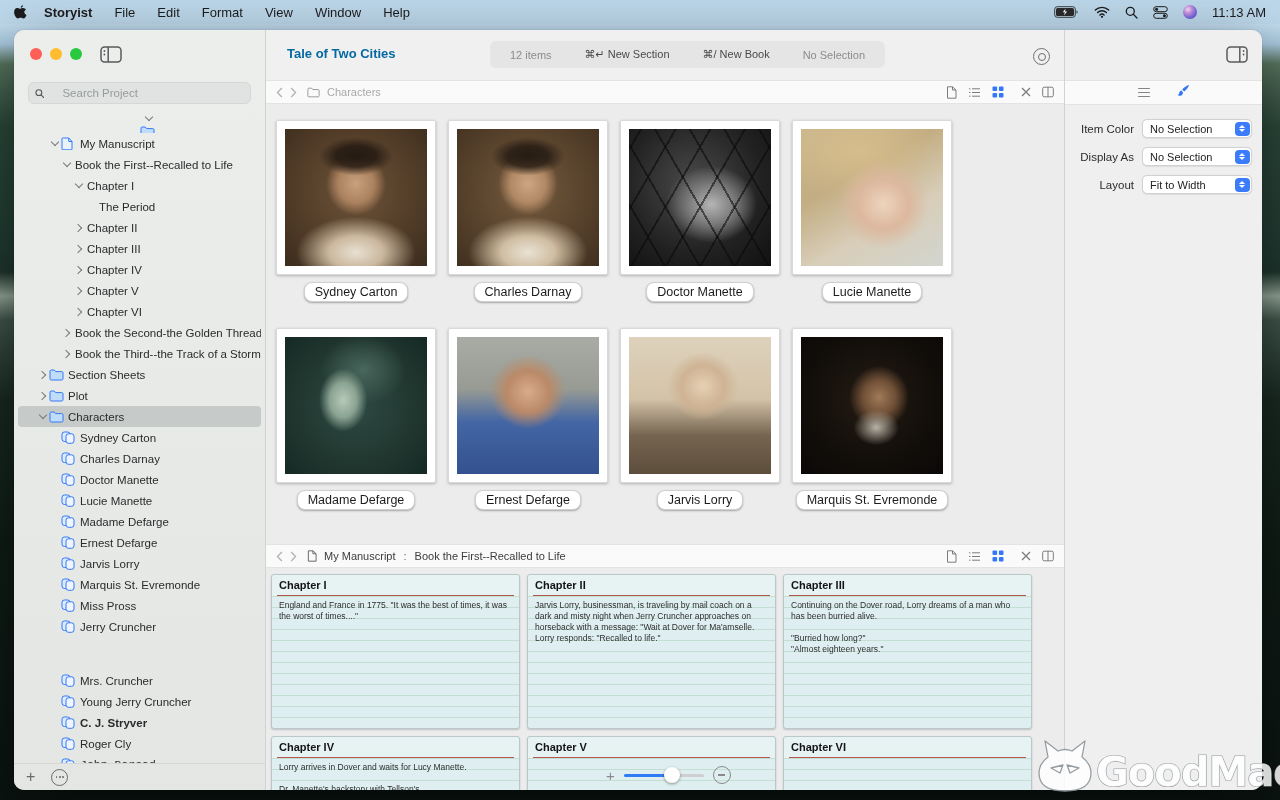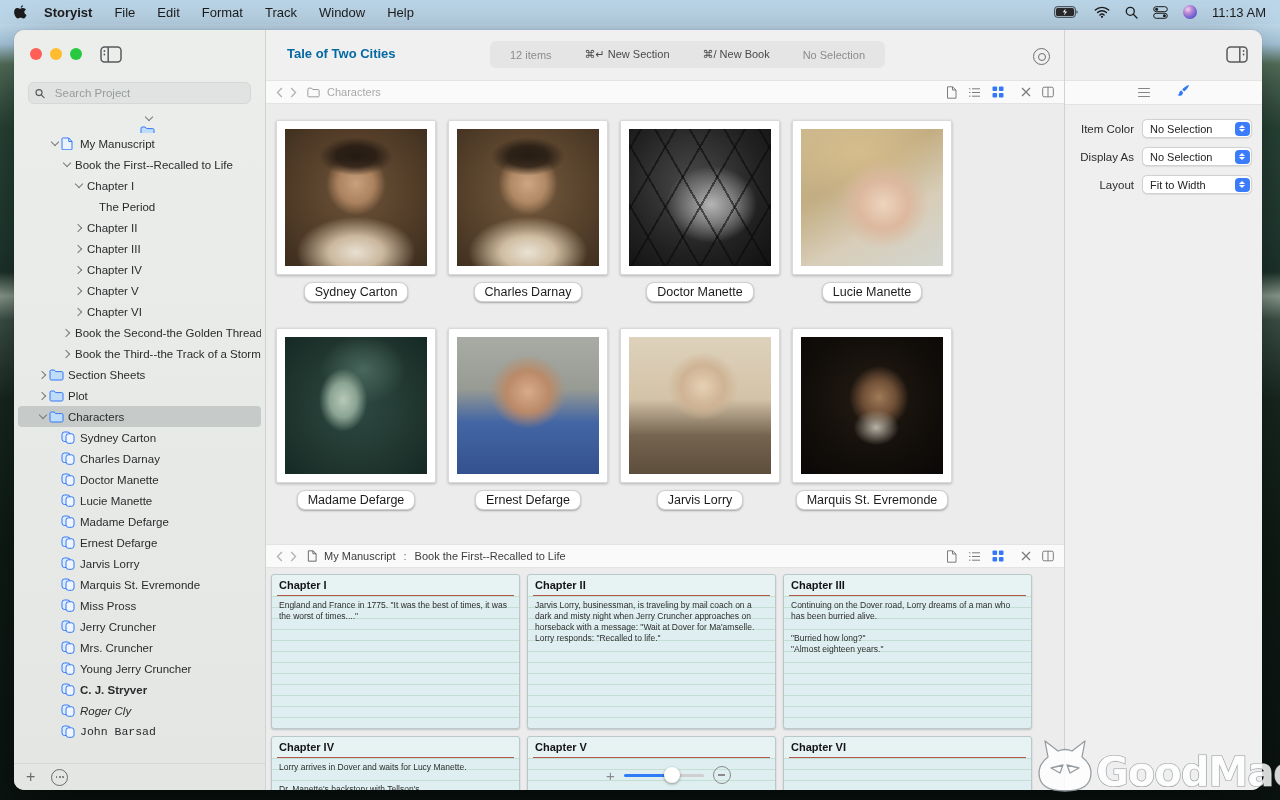--- a/index.html
+++ b/index.html
@@ -23,21 +23,21 @@
   .window{position:absolute;left:14px;top:30px;width:1248px;height:760px;border-radius:10px;
     overflow:hidden;display:flex;background:#ececec;box-shadow:0 22px 60px rgba(0,0,0,.55),0 0 1px rgba(0,0,0,.4);}
 
   
   .sidebar{width:251px;flex:none;position:relative;background:linear-gradient(180deg,#ebeeeb 0%,#e3e6e3 100%);
     border-right:1px solid #d2d2d2;}
   .traffic{position:absolute;left:16px;top:18px;display:flex;gap:8px;}
   .tl{width:12px;height:12px;border-radius:50%;}
   .sb-toggle{position:absolute;left:86px;top:16px;}
   .searchfield{position:absolute;left:14px;top:52px;right:14px;height:20px;border-radius:6px;
-    background:#e0e3e1;border:1px solid #d4d7d5;display:flex;align-items:center;padding:0 6px;gap:8px;}
+    background:#e0e3e1;border:1px solid #d4d7d5;display:flex;align-items:center;padding:0 6px;gap:16px;}
   .searchfield input{border:none;background:transparent;outline:none;font-size:11.5px;width:100%;
     font-family:inherit;color:#333;}
   .searchfield input::placeholder{color:#979c98;}
   .tree{position:absolute;left:0;top:82px;right:0;bottom:26px;overflow:hidden;}
   .trow{height:21px;display:flex;align-items:center;margin:0 4px;border-radius:4px;
     font-size:11.5px;color:#2b2b2d;white-space:nowrap;overflow:hidden;}
   .trow.selected{background:#c6cac9;}
   .disc{width:13px;height:13px;flex:none;position:relative;}
   .disc.closed:before,.disc.open:before{content:"";position:absolute;width:5px;height:5px;
     border-right:1.4px solid #78787d;border-bottom:1.4px solid #78787d;}
@@ -145,21 +145,21 @@
 
 <div class="desktop">
 
   <div class="menubar">
     <span class="mb-apple">
       <svg width="13" height="15" viewBox="0 0 14 16">
           <path fill="#1c1c1e" d="M11.5 8.4c0-1.5.7-2.6 2.1-3.4-.8-1.2-2-1.8-3.6-1.9-1.5-.1-3.1.9-3.7.9-.6 0-2.1-.85-3.2-.85C1 3.2-.4 5.1-.4 8.2c0 .9.2 1.9.5 2.9.5 1.3 2.1 4.5 3.8 4.4 1.1 0 1.9-.77 3.3-.77 1.4 0 2.1.77 3.3.77 1.7 0 3.2-2.9 3.6-4.2-2.2-1-2.6-3-2.6-2.9zM9.4 1.7C10.1.9 10 .1 10 0 9.3 0 8.5.5 8.1 1c-.5.55-.8 1.2-.7 1.9.7.06 1.4-.37 2-1.2z" transform="translate(.5 .2) scale(.92)"></path>
         </svg>
     </span>
     <span class="mb-app">Storyist</span>
-    <span id="menu-items"><span class="mb-item">File</span><span class="mb-item">Edit</span><span class="mb-item">Format</span><span class="mb-item">Track</span><span class="mb-item">Window</span><span class="mb-item">Help</span></span>
+    <span id="menu-items"><span class="mb-item">File</span><span class="mb-item">Edit</span><span class="mb-item">Format</span><span class="mb-item">View</span><span class="mb-item">Window</span><span class="mb-item">Help</span></span>
     <div class="mb-right">
       <span class="mb-ic">
         <svg width="25" height="12" viewBox="0 0 25 12">
             <rect x="0.7" y="0.7" width="20.6" height="10.6" rx="2.6" fill="none" stroke="#3a3a3c" stroke-width="1"></rect>
             <rect x="2" y="2" width="18" height="8" rx="1.6" fill="#2b2b2d"></rect>
             <path d="M11.6 2.4 L8.8 6.3 h2.1 l-1 3.3 3.3-4.2 h-2.2 z" fill="#fff"></path>
             <path d="M22.5 4.2 a2 2 0 0 1 0 3.6z" fill="#3a3a3c"></path>
           </svg>
       </span>
       <span class="mb-ic">
@@ -394,21 +394,21 @@
           <div class="trow" style="padding-left: 30px;">
             <span class="disc none"></span>
             <span class="ticon">
               <svg width="14" height="13" viewBox="0 0 14 13">
                 <rect x="1" y="1" width="8" height="9.5" rx="2.4" fill="#dcebfd" stroke="#3478f6"></rect>
                 <rect x="5" y="2.8" width="8" height="9.5" rx="2.4" fill="#eef5fe" stroke="#3478f6"></rect>
               </svg>
             </span>
             <span class="tlabel">Jerry Cruncher</span>
           </div>
-          <div class="trow" style="padding-left: 30px;">
+          <div class="trow" style="padding-left: 30px; margin-top: 33px;">
             <span class="disc none"></span>
             <span class="ticon">
               <svg width="14" height="13" viewBox="0 0 14 13">
                 <rect x="1" y="1" width="8" height="9.5" rx="2.4" fill="#dcebfd" stroke="#3478f6"></rect>
                 <rect x="5" y="2.8" width="8" height="9.5" rx="2.4" fill="#eef5fe" stroke="#3478f6"></rect>
               </svg>
             </span>
             <span class="tlabel">Mrs. Cruncher</span>
           </div>
           <div class="trow" style="padding-left: 30px;">
@@ -424,21 +424,21 @@
           <div class="trow" style="padding-left: 30px; font-weight: bold;">
             <span class="disc none"></span>
             <span class="ticon">
               <svg width="14" height="13" viewBox="0 0 14 13">
                 <rect x="1" y="1" width="8" height="9.5" rx="2.4" fill="#dcebfd" stroke="#3478f6"></rect>
                 <rect x="5" y="2.8" width="8" height="9.5" rx="2.4" fill="#eef5fe" stroke="#3478f6"></rect>
               </svg>
             </span>
             <span class="tlabel">C. J. Stryver</span>
           </div>
-          <div class="trow" style="padding-left: 30px; font-style: italic;">
+          <div class="trow" style="padding-left: 30px;">
             <span class="disc none"></span>
             <span class="ticon">
               <svg width="14" height="13" viewBox="0 0 14 13">
                 <rect x="1" y="1" width="8" height="9.5" rx="2.4" fill="#dcebfd" stroke="#3478f6"></rect>
                 <rect x="5" y="2.8" width="8" height="9.5" rx="2.4" fill="#eef5fe" stroke="#3478f6"></rect>
               </svg>
             </span>
             <span class="tlabel">Roger Cly</span>
           </div>
           <div class="trow" style="padding-left: 30px; font-family: Liberation Mono, monospace;">

